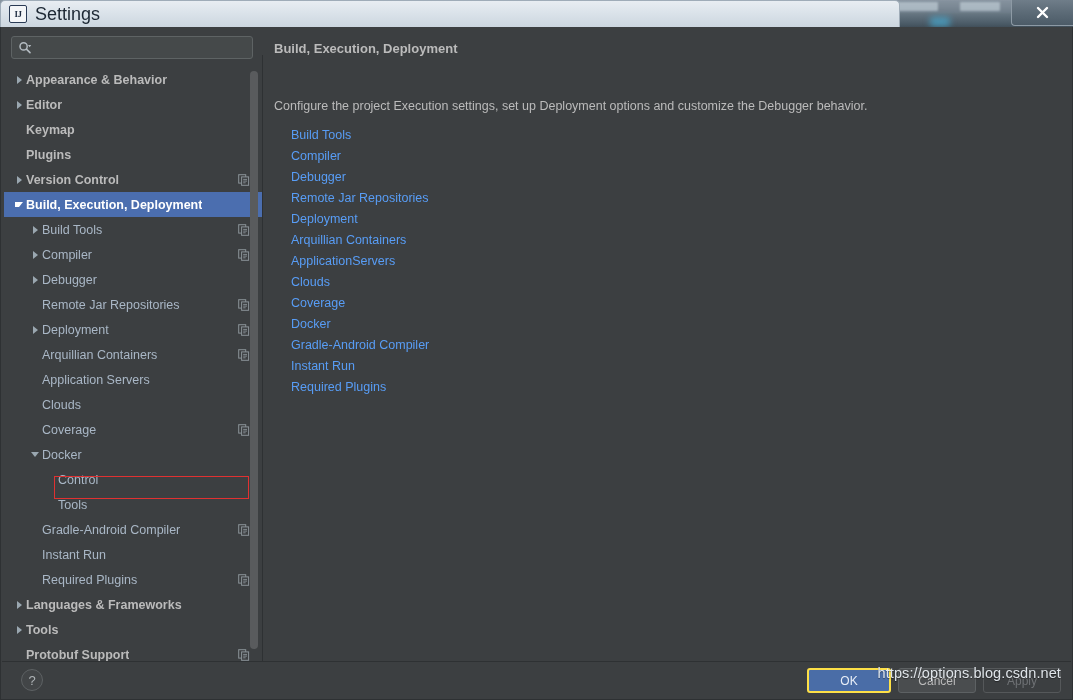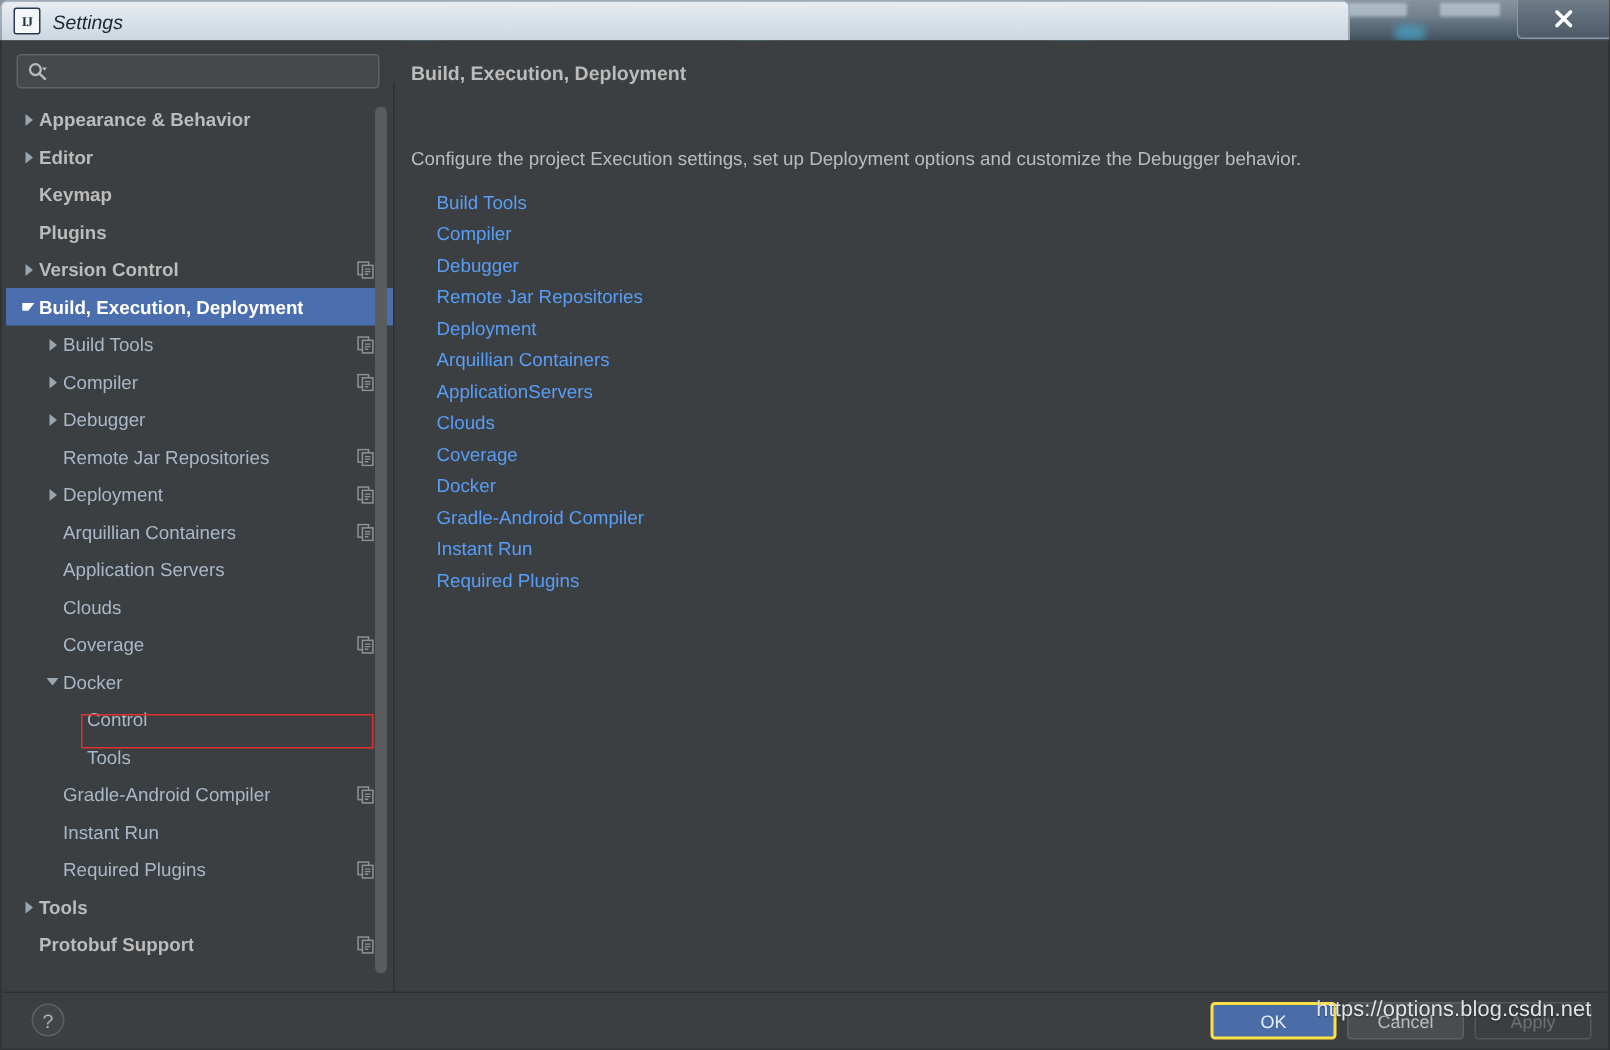--- a/index.html
+++ b/index.html
@@ -85,23 +85,22 @@
     color: #1f2d42;
     display: flex;
     align-items: center;
     justify-content: center;
     letter-spacing: -0.5px;
     font-family: "Liberation Serif", serif;
     flex: none;
   }
   .title-text {
     margin-left: 8px;
-    font-size: 13px;
+    font-size: 18px;
     color: #1c2733;
-    font-style: italic;
   }
 
   .close-btn {
     position: absolute;
     right: 0; top: 0;
     width: 62px;
     height: 26px;
     background: linear-gradient(180deg, #6f7d89 0%, #5c6b77 50%, #4c5b67 100%);
     border: 1px solid #8d9aa5;
     border-top: none;
@@ -580,20 +579,26 @@
             <div class="tree-row" style="padding-left: 24px;">
               <div class="arrow-slot"></div>
               <span class="row-label">Required Plugins</span>
               <span class="scope-icon-slot">
                 <svg width="12" height="12" viewBox="0 0 12 12" aria-hidden="true">
                   <rect x="0.7" y="0.7" width="7" height="8.4" fill="none" stroke="#8b9398" stroke-width="1"></rect>
                   <rect x="3.6" y="2.9" width="7" height="8.4" fill="#3c3f41" stroke="#8b9398" stroke-width="1"></rect>
                   <path d="M5.2 5.4 H9 M5.2 7.1 H9 M5.2 8.8 H7.6" stroke="#8b9398" stroke-width="0.9"></path>
                 </svg>
               </span>
+            </div>
+            <div class="tree-row bold" style="padding-left: 8px;">
+              <div class="arrow-slot">
+                <span class="arrow-glyph right"></span>
+              </div>
+              <span class="row-label">Languages &amp; Frameworks</span>
             </div>
             <div class="tree-row bold" style="padding-left: 8px;">
               <div class="arrow-slot">
                 <span class="arrow-glyph right"></span>
               </div>
               <span class="row-label">Tools</span>
             </div>
             <div class="tree-row bold" style="padding-left: 8px;">
               <div class="arrow-slot"></div>
               <span class="row-label">Protobuf Support</span>

